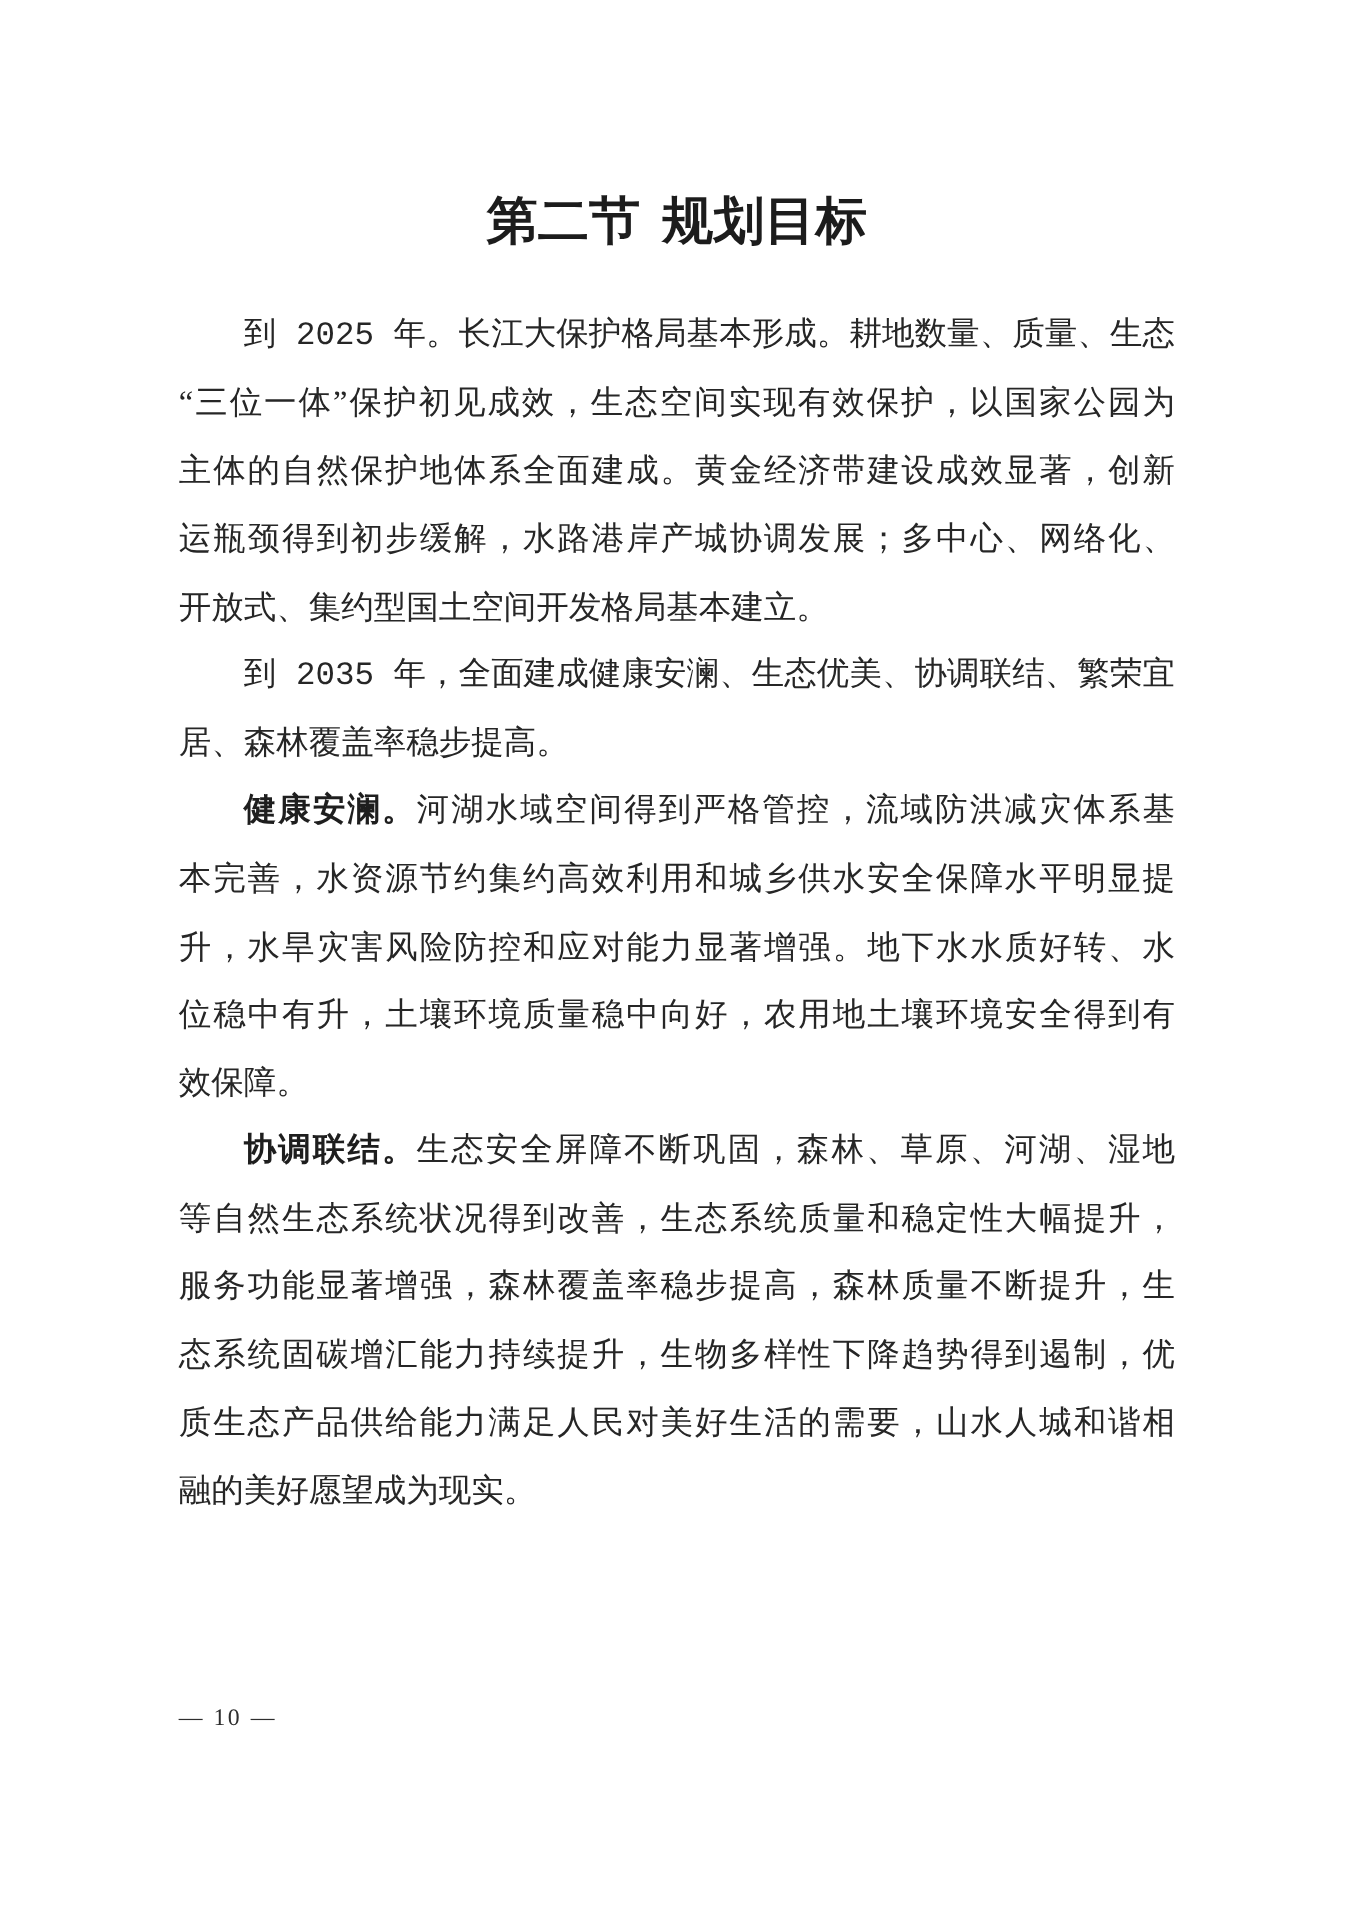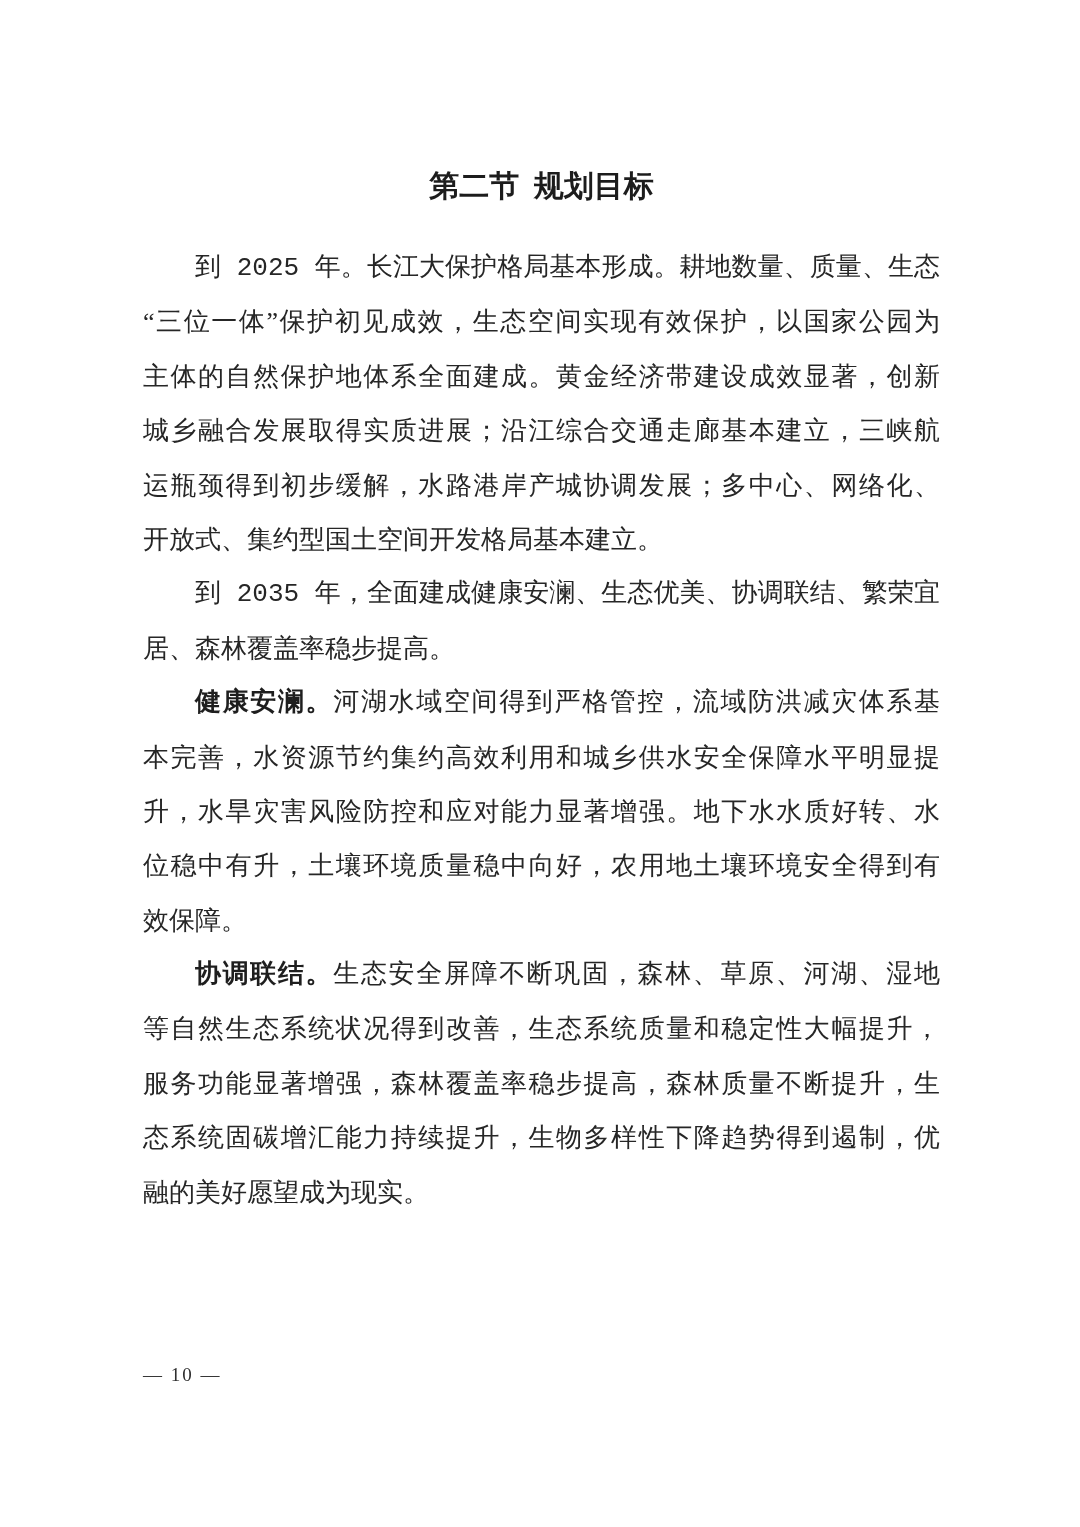--- a/index.html
+++ b/index.html
@@ -12,27 +12,27 @@
     width: 1080px;
     height: 1527px;
     background: #ffffff;
     overflow: hidden;
     font-family: "Liberation Serif", "DejaVu Serif", serif;
     color: #262626;
   }
   .doc-title {
     position: absolute;
     left: 143px;
-    top: 166px;
+    top: 156px;
     width: 797px;
     margin: 0;
     text-align: center;
     font-family: "Liberation Sans", "DejaVu Sans", sans-serif;
     font-weight: 700;
-    font-size: 30px;
+    font-size: 41px;
     line-height: 40px;
     word-spacing: 6px;
     color: #1c1c1c;
   }
   .body-text {
     position: absolute;
     left: 143px;
     top: 241px;
     width: 797px;
     font-size: 26px;
@@ -70,31 +70,31 @@
 </head>
 <body>
 
 <div class="page">
   <h1 class="doc-title">第二节 规划目标</h1>
 
   <div class="body-text" id="body-text">
       <div class="line first">到 2025 年。长江大保护格局基本形成。耕地数量、质量、生态</div>
       <div class="line">“三位一体”保护初见成效，生态空间实现有效保护，以国家公园为</div>
       <div class="line">主体的自然保护地体系全面建成。黄金经济带建设成效显著，创新</div>
-      <div class="line">城乡融合发展取得实质进展；沿江综合交通走廊基本建立，三峡航</div>
       <div class="line">运瓶颈得到初步缓解，水路港岸产城协调发展；多中心、网络化、</div>
       <div class="line last">开放式、集约型国土空间开发格局基本建立。</div>
       <div class="line first">到 2035 年，全面建成健康安澜、生态优美、协调联结、繁荣宜</div>
       <div class="line last">居、森林覆盖率稳步提高。</div>
       <div class="line first"><b>健康安澜。</b>河湖水域空间得到严格管控，流域防洪减灾体系基</div>
       <div class="line">本完善，水资源节约集约高效利用和城乡供水安全保障水平明显提</div>
       <div class="line">升，水旱灾害风险防控和应对能力显著增强。地下水水质好转、水</div>
       <div class="line">位稳中有升，土壤环境质量稳中向好，农用地土壤环境安全得到有</div>
       <div class="line last">效保障。</div>
       <div class="line first"><b>协调联结。</b>生态安全屏障不断巩固，森林、草原、河湖、湿地</div>
       <div class="line">等自然生态系统状况得到改善，生态系统质量和稳定性大幅提升，</div>
       <div class="line">服务功能显著增强，森林覆盖率稳步提高，森林质量不断提升，生</div>
       <div class="line">态系统固碳增汇能力持续提升，生物多样性下降趋势得到遏制，优</div>
+      <div class="line">质生态产品供给能力满足人民对美好生活的需要，山水人城和谐相</div>
       <div class="line last">融的美好愿望成为现实。</div>
     </div>
 
   <div class="footer">— 10 —</div>
 </div>
 
 </body></html>

